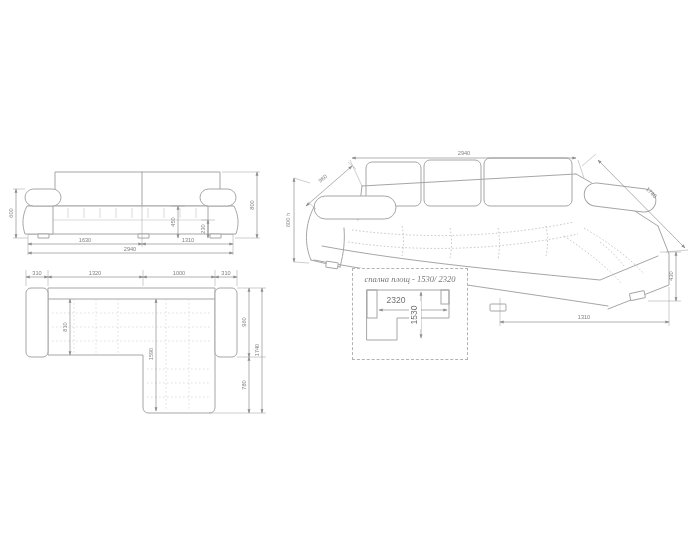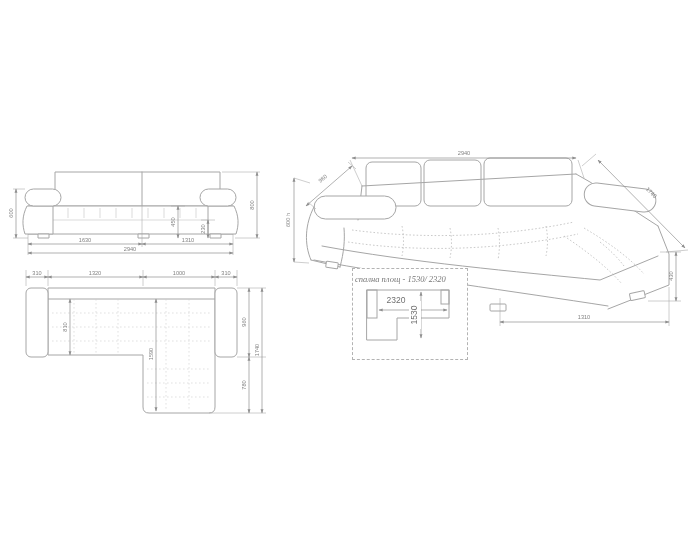--- a/index.html
+++ b/index.html
@@ -9,21 +9,21 @@
   .o   {fill:#fff;stroke:#a6a6a6;stroke-width:1;stroke-linejoin:round}
   .ln  {fill:none;stroke:#a6a6a6;stroke-width:1;stroke-linecap:round}
   .ln2 {fill:none;stroke:#c2c2c2;stroke-width:.6}
   .grid{fill:none;stroke:#cdcdcd;stroke-width:.6;stroke-dasharray:1.6 2.4}
   .quilt{fill:none;stroke:#bdbdbd;stroke-width:.8;stroke-dasharray:1.6 2}
   .dim {fill:none;stroke:#8f8f8f;stroke-width:.7}
   .ext {fill:none;stroke:#a5a5a5;stroke-width:.55}
   .dt  {font:5.6px "Liberation Sans",sans-serif;fill:#828282;text-anchor:middle}
   .inset{position:absolute;left:352px;top:268px;width:116px;height:92px;
          border:1px dashed #b3b3b3;background:#fff;box-sizing:border-box;z-index:5}
-  .inset .note{margin:5px 2px 0 2px;text-align:left;
+  .inset .note{margin:5px 2px 0 2px;text-align:center;
          font:italic 8.5px "Liberation Serif",serif;color:#777;white-space:nowrap}
   .it  {font:8.5px "Liberation Sans",sans-serif;fill:#6f6f6f;text-anchor:middle}
 </style>
 </head>
 <body>
 
 <svg style="left:8px;top:163px" width="258" height="102" viewBox="0 0 258 102">
   <defs>
     <marker id="fvA" viewBox="0 0 8 8" refX="7" refY="4" markerWidth="6" markerHeight="6" orient="auto-start-reverse">
       <path d="M0,1.2 L8,4 L0,6.8 Z" fill="#8f8f8f"></path>

